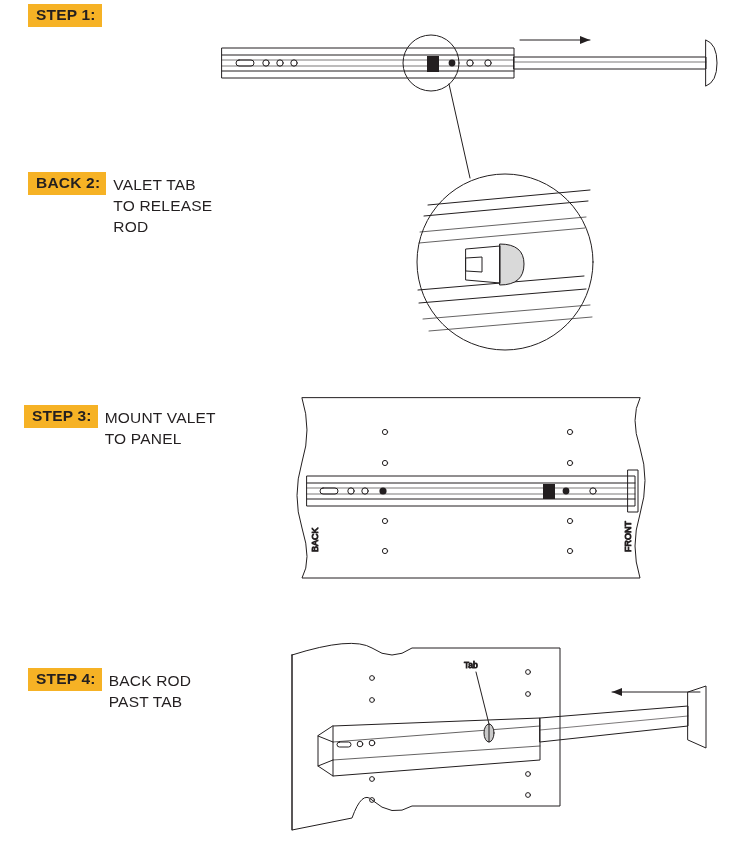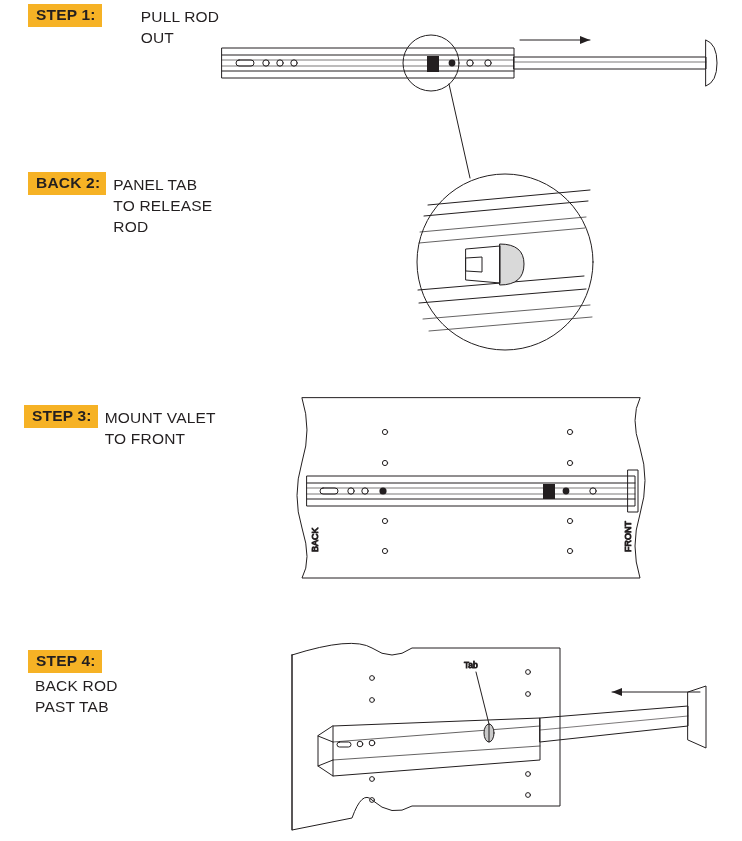--- a/index.html
+++ b/index.html
@@ -39,24 +39,24 @@
   }
   .step-text {
     font-size: 15.5px;
     line-height: 1.35;
     padding-left: 7px;
     padding-top: 3px;
     white-space: pre-line;
     letter-spacing: .2px;
   }
 
-  #step1 { left: 28px;  top: 4px;   width: 250px; gap: 32px; }
+  #step1 { left: 28px;  top: 4px;   width: 250px; }
   #step2 { left: 28px;  top: 172px; width: 250px; }
   #step3 { left: 24px;  top: 405px; width: 255px; }
-  #step4 { left: 28px;  top: 650px; width: 250px; flex-direction: column; }
+  #step4 { left: 28px;  top: 668px; width: 250px; }
 
   
   .art {
     position: absolute;
     left: 0;
     top: 0;
     width: 742px;
     height: 786px;
     pointer-events: none;
   }
@@ -203,35 +203,33 @@
 
         <line x1="700" y1="692" x2="612" y2="692"></line>
         <path d="M612 692 L622 688 L622 696 Z" fill="#231f20" stroke="none"></path>
       </g>
 
     </svg>
   </div>
 
   <div class="step" id="step1">
     <span class="step-badge">STEP 1:</span>
-    <span class="step-text">PULL ROD
-OUT</span>
   </div>
 
   <div class="step" id="step2">
     <span class="step-badge">BACK 2:</span>
-    <span class="step-text">PANEL TAB
+    <span class="step-text">VALET TAB
 TO RELEASE
 ROD</span>
   </div>
 
   <div class="step" id="step3">
     <span class="step-badge">STEP 3:</span>
     <span class="step-text">MOUNT VALET
-TO FRONT</span>
+TO PANEL</span>
   </div>
 
   <div class="step" id="step4">
     <span class="step-badge">STEP 4:</span>
     <span class="step-text">BACK ROD
 PAST TAB</span>
   </div>
 
 </div>
 

